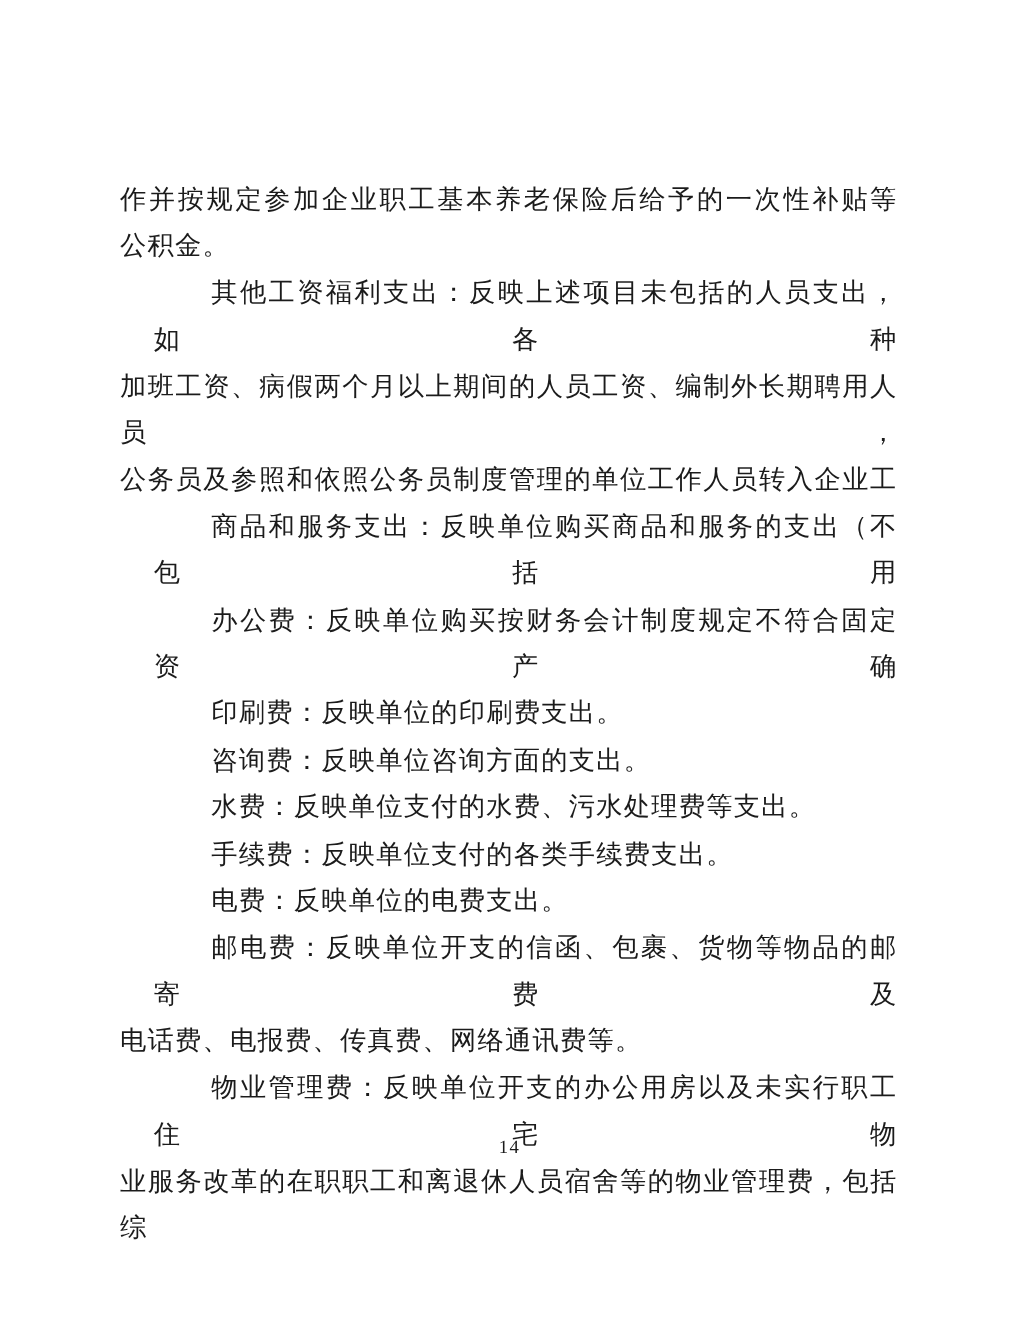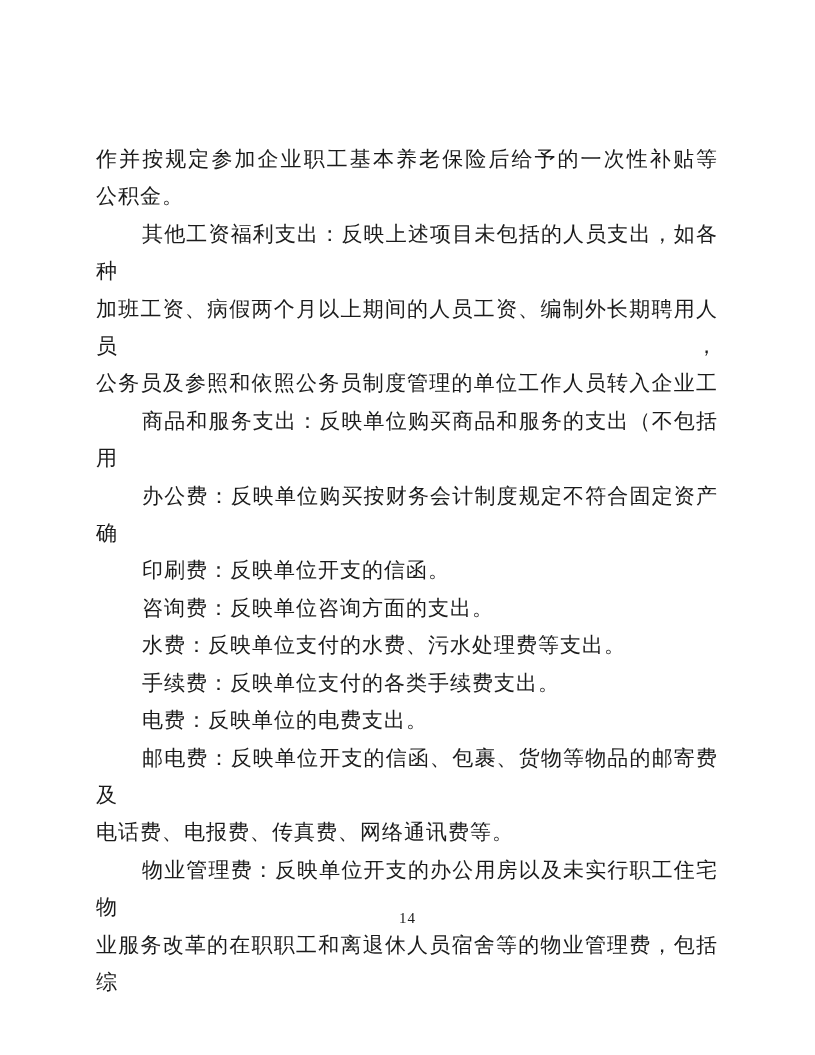--- a/index.html
+++ b/index.html
@@ -35,20 +35,21 @@
     letter-spacing: 1px;
     white-space: normal;
   }
   .line.justify {
     text-align: justify;
     text-align-last: justify;
     text-justify: inter-character;
   }
   .line.indent {
     text-indent: 46px;
+    margin-left: 27px;
   }
   .page-number {
     position: absolute;
     top: 909px;
     left: 0;
     width: 100%;
     text-align: center;
     font-size: 15px;
     line-height: 18px;
     color: #1b1b1b;
@@ -60,21 +61,21 @@
 
 <div class="page">
   <div class="content" id="paragraphs">
       <div class="line justify">作并按规定参加企业职工基本养老保险后给予的一次性补贴等</div>
       <div class="line">公积金。</div>
       <div class="line justify indent">其他工资福利支出：反映上述项目未包括的人员支出，如各种</div>
       <div class="line justify">加班工资、病假两个月以上期间的人员工资、编制外长期聘用人员，</div>
       <div class="line justify">公务员及参照和依照公务员制度管理的单位工作人员转入企业工</div>
       <div class="line justify indent">商品和服务支出：反映单位购买商品和服务的支出（不包括用</div>
       <div class="line justify indent">办公费：反映单位购买按财务会计制度规定不符合固定资产确</div>
-      <div class="line indent">印刷费：反映单位开支的信函。</div>
+      <div class="line indent">印刷费：反映单位的印刷费支出。</div>
       <div class="line indent">咨询费：反映单位咨询方面的支出。</div>
       <div class="line indent">水费：反映单位支付的水费、污水处理费等支出。</div>
       <div class="line indent">手续费：反映单位支付的各类手续费支出。</div>
       <div class="line indent">电费：反映单位的电费支出。</div>
       <div class="line justify indent">邮电费：反映单位开支的信函、包裹、货物等物品的邮寄费及</div>
       <div class="line">电话费、电报费、传真费、网络通讯费等。</div>
       <div class="line justify indent">物业管理费：反映单位开支的办公用房以及未实行职工住宅物</div>
       <div class="line justify">业服务改革的在职职工和离退休人员宿舍等的物业管理费，包括综</div>
     </div>
   <div class="page-number">14</div>

